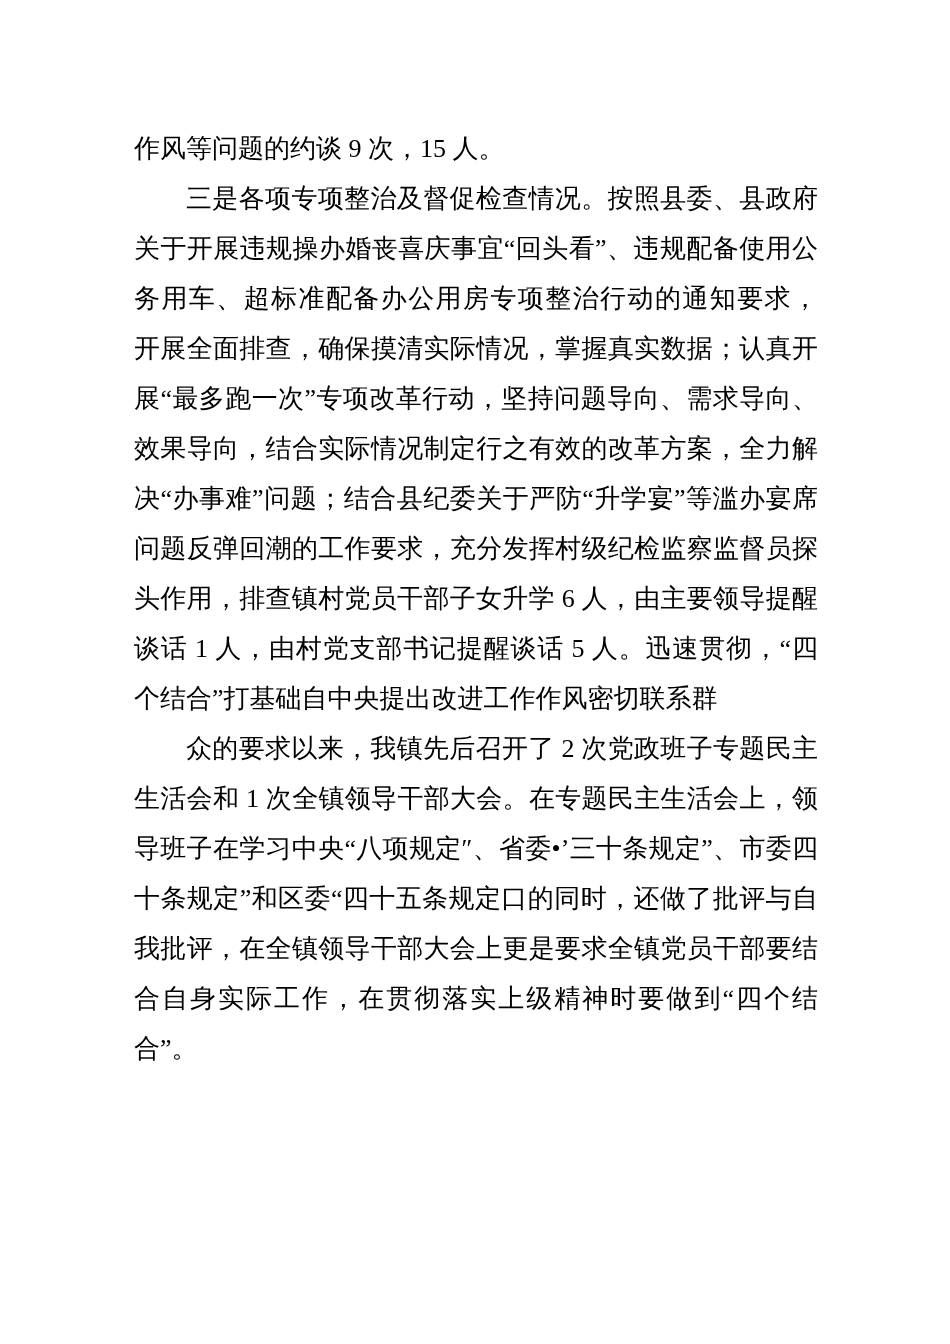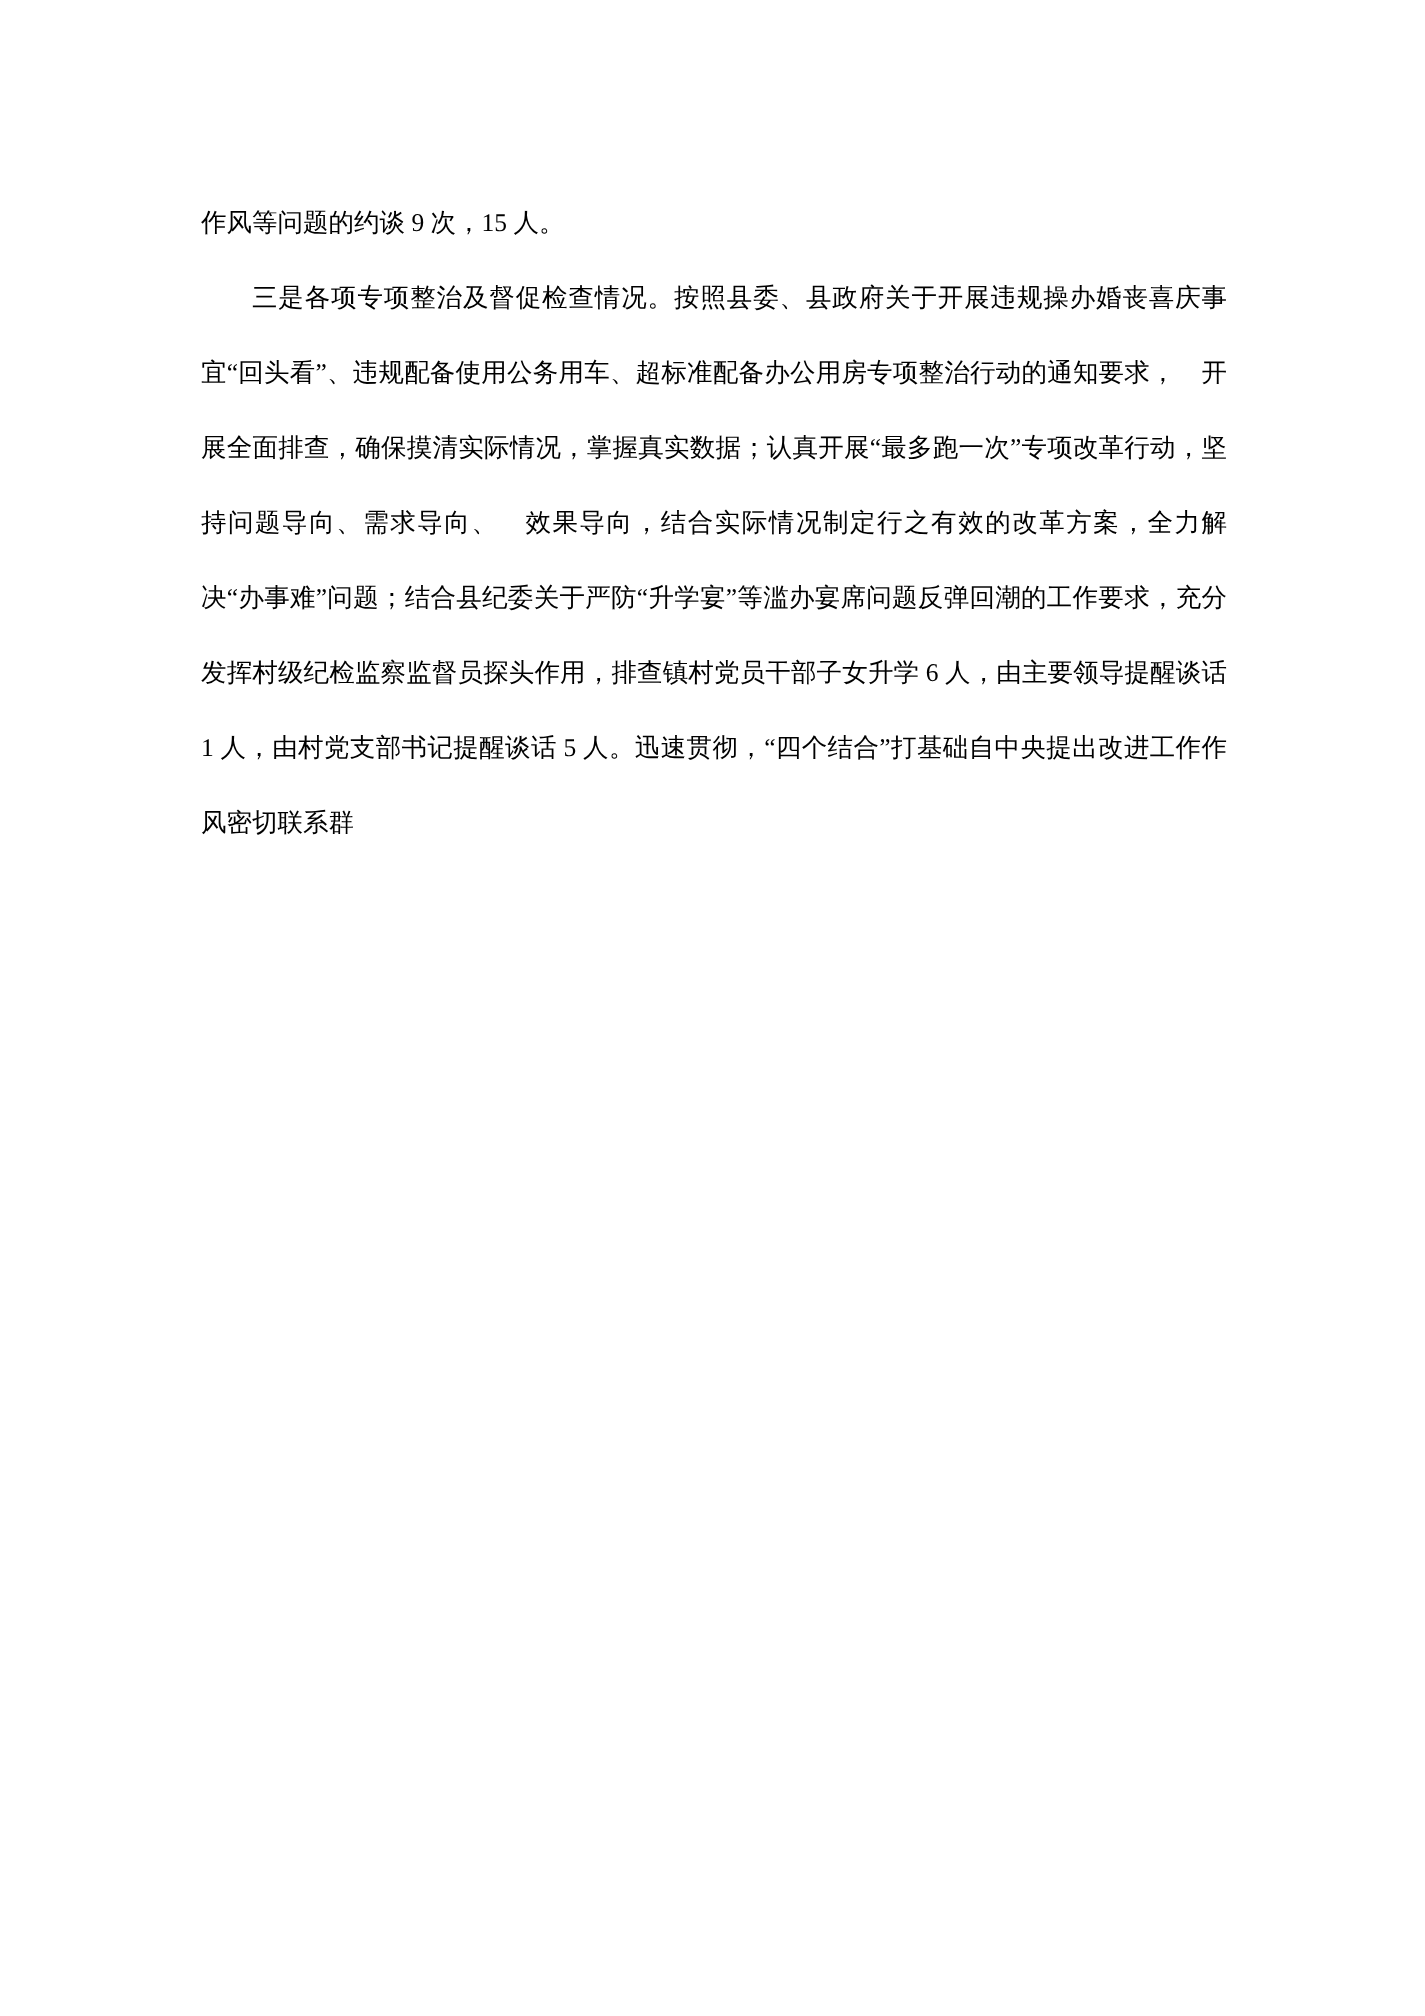--- a/index.html
+++ b/index.html
@@ -17,21 +17,21 @@
     padding: 124px 132px 0 134px;
     overflow: hidden;
   }
   .doc-body {
     width: 100%;
   }
   p.doc-par {
     margin: 0;
     padding: 0;
     font-family: "Liberation Serif", "DejaVu Serif", serif;
-    font-size: 17px;
+    font-size: 26px;
     line-height: 50px;
     color: #000000;
     text-align: justify;
     text-justify: inter-ideograph;
     text-indent: 2em;
     word-break: break-all;
   }
   p.doc-par.no-indent {
     text-indent: 0;
   }
@@ -42,14 +42,15 @@
     font-weight: normal;
   }
 </style>
 </head>
 <body>
 
 <div class="page">
   <div class="doc-body">
       <p class="doc-par no-indent"><span class="run">作风等问题的约谈 9 次，15 人。</span></p>
       <p class="doc-par"><span class="run bold">三是各项专项整治及督促检查情况。</span><span class="run">按照县委、县政府关于开展违规操办婚丧喜庆事宜“回头看”、违规配备使用公务用车、超标准配备办公用房专项整治行动的通知要求，　开展全面排查，确保摸清实际情况，掌握真实数据；认真开展“最多跑一次”专项改革行动，坚持问题导向、需求导向、　效果导向，结合实际情况制定行之有效的改革方案，全力解决“办事难”问题；结合县纪委关于严防“升学宴”等滥办宴席问题反弹回潮的工作要求，充分发挥村级纪检监察监督员探头作用，排查镇村党员干部子女升学 6 人，由主要领导提醒谈话 1 人，由村党支部书记提醒谈话 5 人。迅速贯彻，“四个结合”打基础自中央提出改进工作作风密切联系群</span></p>
+      <p class="doc-par"><span class="run">众的要求以来，我镇先后召开了 2 次党政班子专题民主生活会和 1 次全镇领导干部大会。在专题民主生活会上，领导班子在学习中央“八项规定″、省委•’三十条规定”、市委四十条规定”和区委“四十五条规定口的同时，还做了批评与自我批评，在全镇领导干部大会上更是要求全镇党员干部要结合自身实际工作，在贯彻落实上级精神时要做到“四个结合”。</span></p>
     </div>
 </div>
 
 </body></html>

